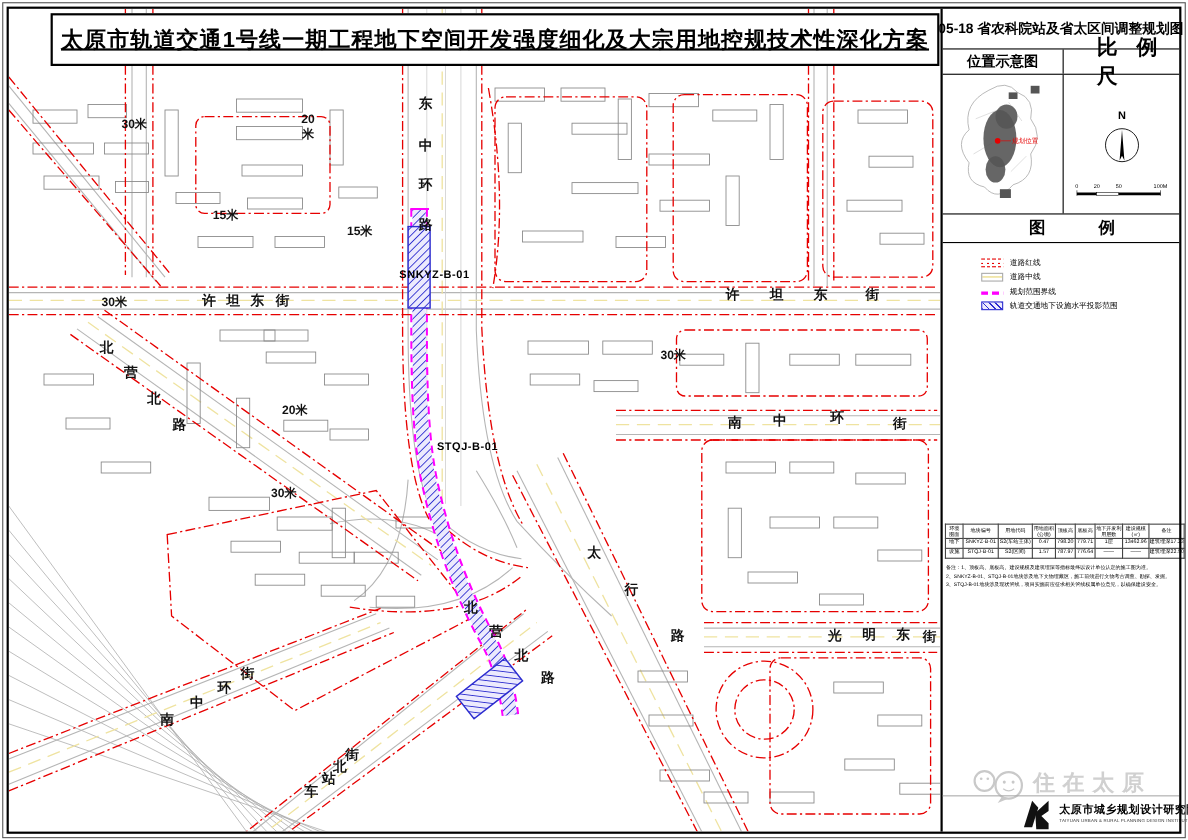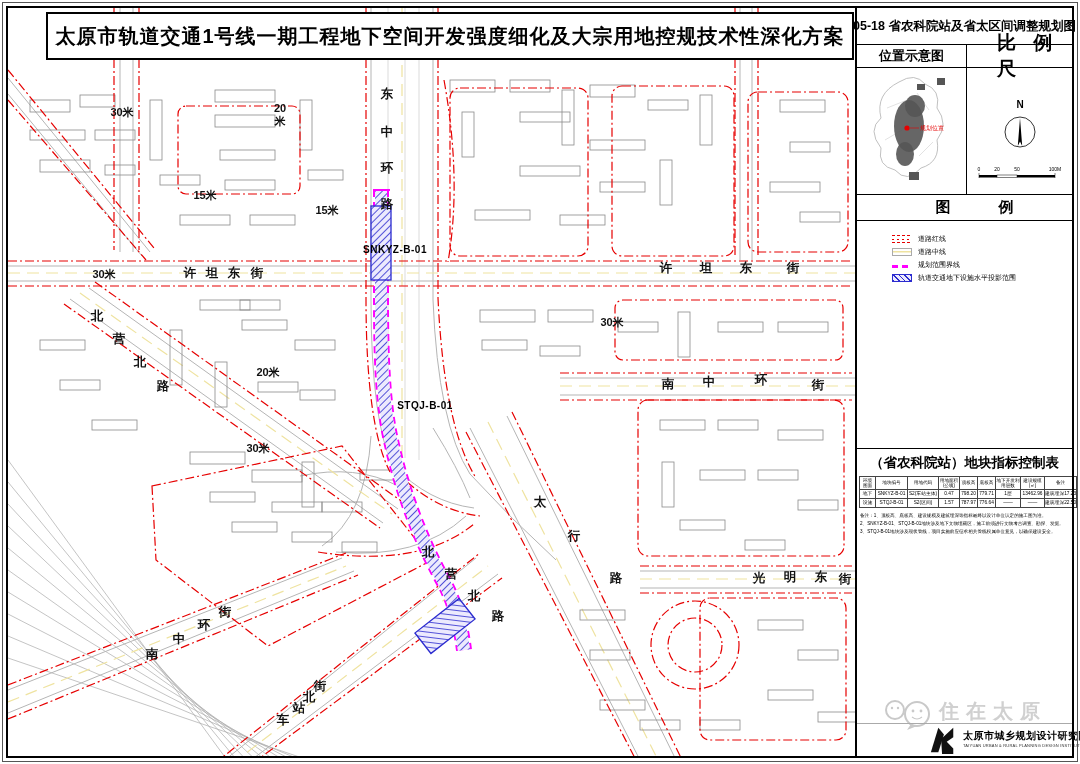--- a/index.html
+++ b/index.html
@@ -2,21 +2,21 @@
 <html><head>
 <meta charset="utf-8">
 <style>
   html,body{margin:0;padding:0;background:#9a9a9a;}
   .page{position:relative;width:1080px;height:764px;background:#fff;overflow:hidden;
         font-family:"Liberation Sans",sans-serif;color:#000;}
   .frame1{position:absolute;inset:2px;border:1px solid #555;pointer-events:none;z-index:40;}
   .frame2{position:absolute;inset:6px;border:2px solid #000;pointer-events:none;z-index:40;}
   #map-canvas{position:absolute;left:8px;top:8px;width:847px;height:748px;}
   .title-box{position:absolute;left:46px;top:12px;width:804px;height:44px;background:#fff;
-             border:2px solid #000;display:flex;align-items:center;justify-content:center;z-index:10;}
+             border:2px solid #000;display:flex;align-items:center;justify-content:center;z-index:10;text-decoration:underline;}
   .title-box span{font-size:20px;font-weight:bold;letter-spacing:1px;white-space:nowrap;}
   
   .panel{position:absolute;left:855px;top:8px;width:217px;height:748px;background:#fff;
          border-left:2px solid #000;box-sizing:border-box;z-index:5;}
   .p-sec{position:absolute;left:0;width:100%;box-sizing:border-box;}
   #p-header{top:0;height:37px;border-bottom:1px solid #000;display:flex;align-items:center;
             justify-content:center;font-size:12.5px;font-weight:bold;white-space:nowrap;}
   #p-sub{top:37px;height:23px;border-bottom:1px solid #000;display:flex;gap:30px;}
   #p-sub .cellL{width:110px;border-right:1px solid #000;display:flex;align-items:center;
                 justify-content:center;font-size:13px;font-weight:bold;box-sizing:border-box;}
@@ -401,21 +401,20 @@
         <div class="leg-row">
           <span class="sw sw-boundary"></span>
           <span class="leg-label">规划范围界线</span>
         </div>
         <div class="leg-row">
           <span class="sw sw-metro"></span>
           <span class="leg-label">轨道交通地下设施水平投影范围</span>
         </div>
       </div>
 
-    <div id="p-table-title" class="p-sec">（省农科院站）地块指标控制表</div>
     <div id="p-table-wrap" class="p-sec">
       <table id="ctrl-table">
           <colgroup>
             <col style="width: 16px;">
             <col style="width: 32px;">
             <col style="width: 31px;">
             <col style="width: 21px;">
             <col style="width: 18px;">
             <col style="width: 18px;">
             <col style="width: 25px;">

